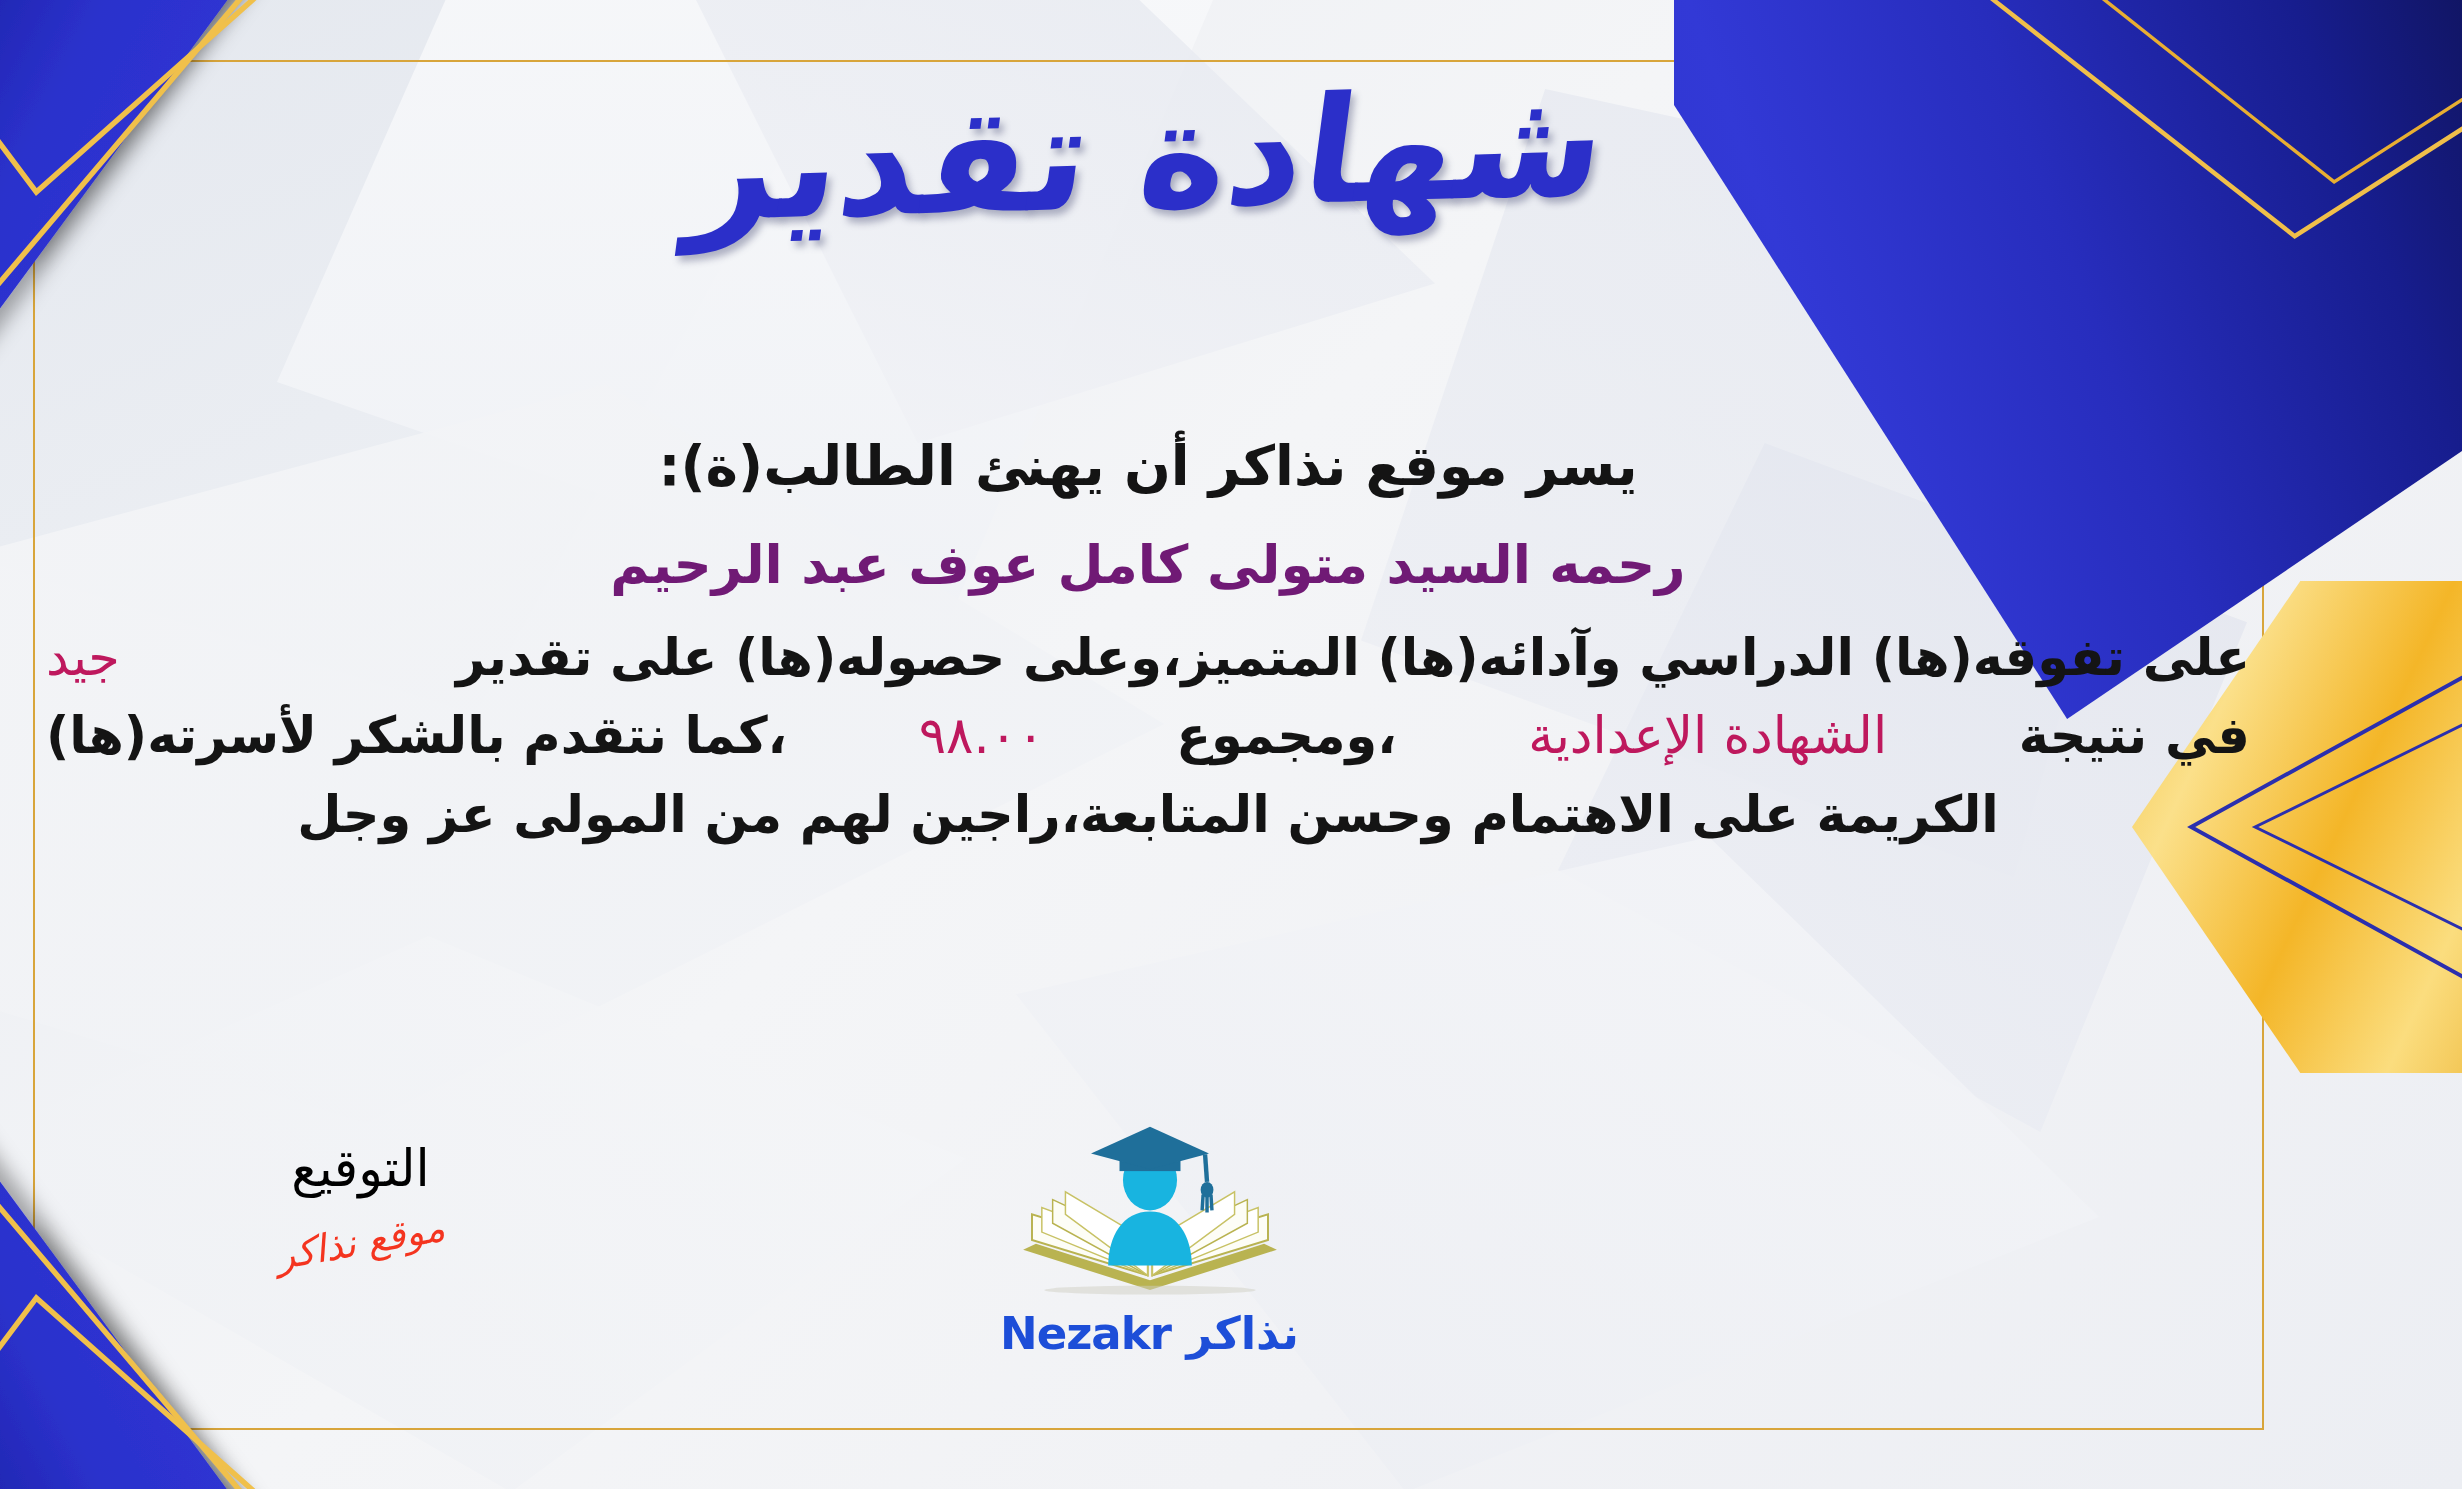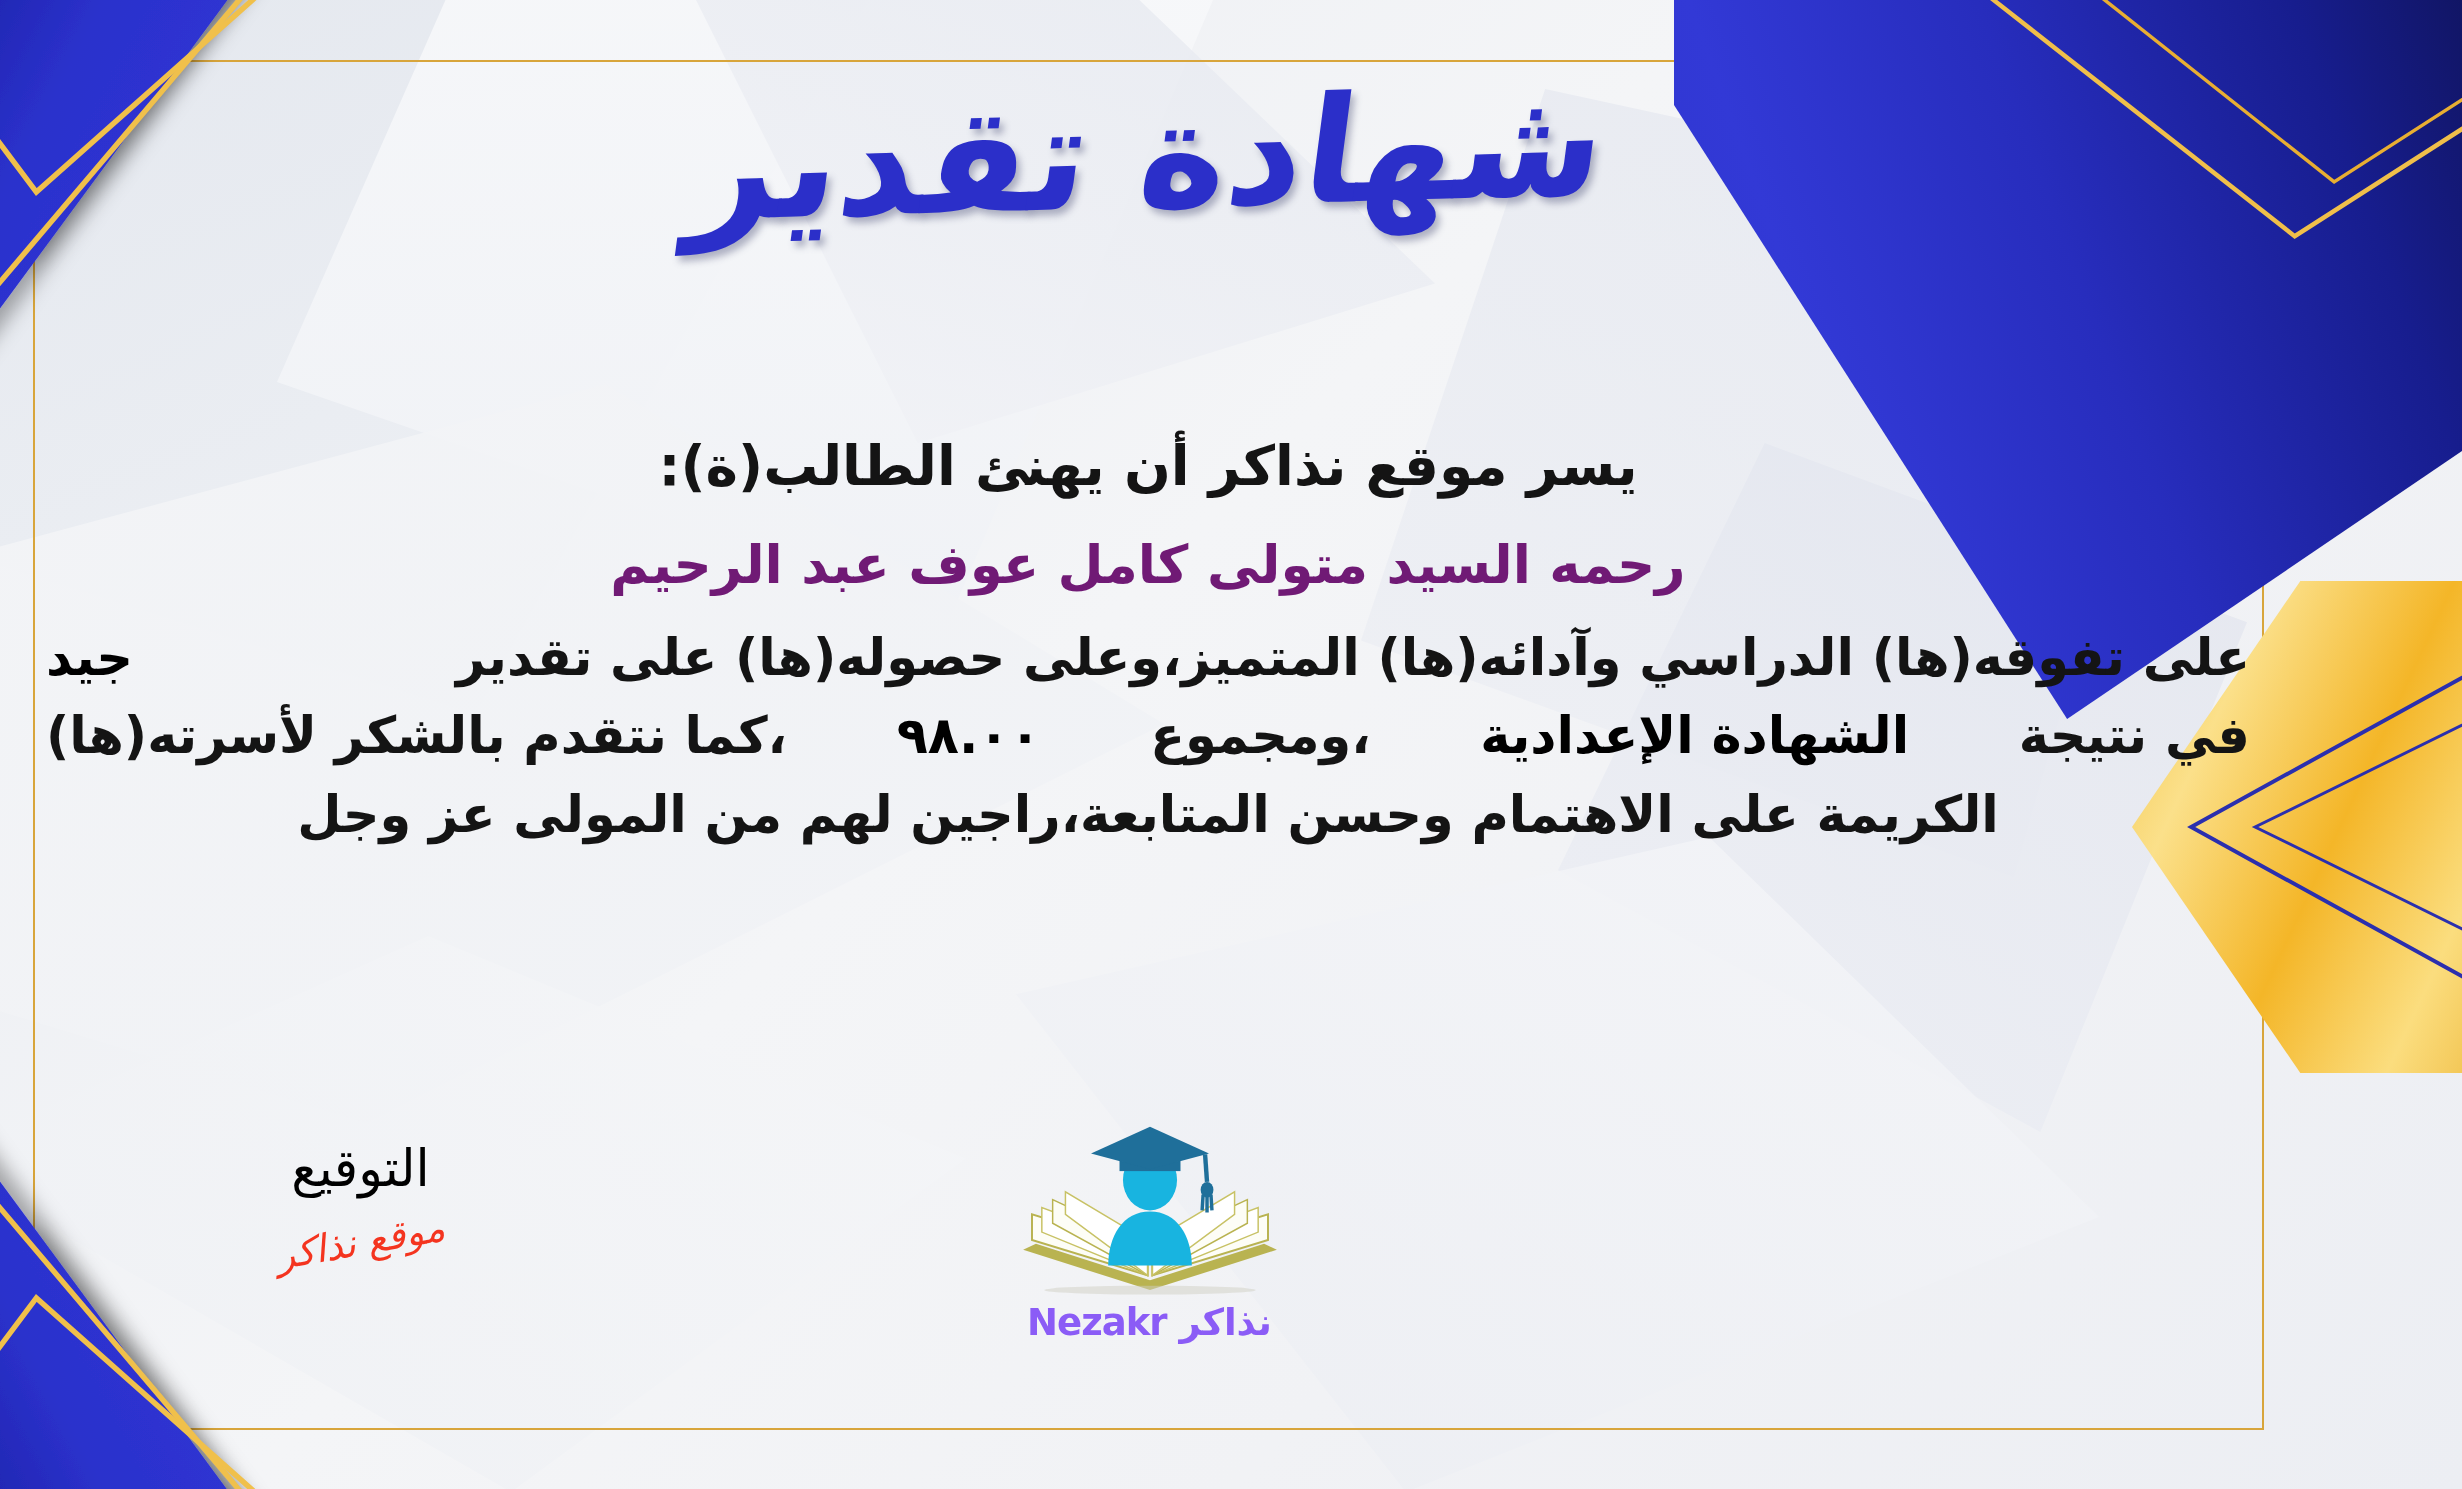--- a/index.html
+++ b/index.html
@@ -184,22 +184,22 @@
     white-space: nowrap;
   }
   .line-3 { margin-bottom: 6.9px; }
   .line-4 { margin-bottom: 8.9px; }
   .line-5, .line-6 {
     font-size: 51px;
     text-align: center;
   }
   .line-5 { margin-bottom: 8px; }
   .hl {
-    color: #000000;
-    font-weight: 700;
+    color: #be185d;
+    font-weight: 400;
   }
   .seg { white-space: nowrap; }
 
   
   .signature-block {
     position: absolute;
     left: 374px;
     top: 1143px;
     width: 305px;
     text-align: center;
@@ -230,24 +230,24 @@
     width: 345px;
     text-align: center;
   }
   .logo-mark {
     position: relative;
     width: 276px;
     height: 177px;
     margin: 0 auto;
   }
   .logo-text {
-    margin-top: 6px;
-    font-size: 37px;
+    margin-top: 12px;
+    font-size: 45px;
     font-weight: 800;
-    color: #8b5cf6;
+    color: #1d4ed8;
     direction: rtl;
     letter-spacing: -1px;
     font-family: "DejaVu Sans", "Liberation Sans", sans-serif;
   }
 </style>
 </head>
 <body>
 
 <div id="certificate">
 

